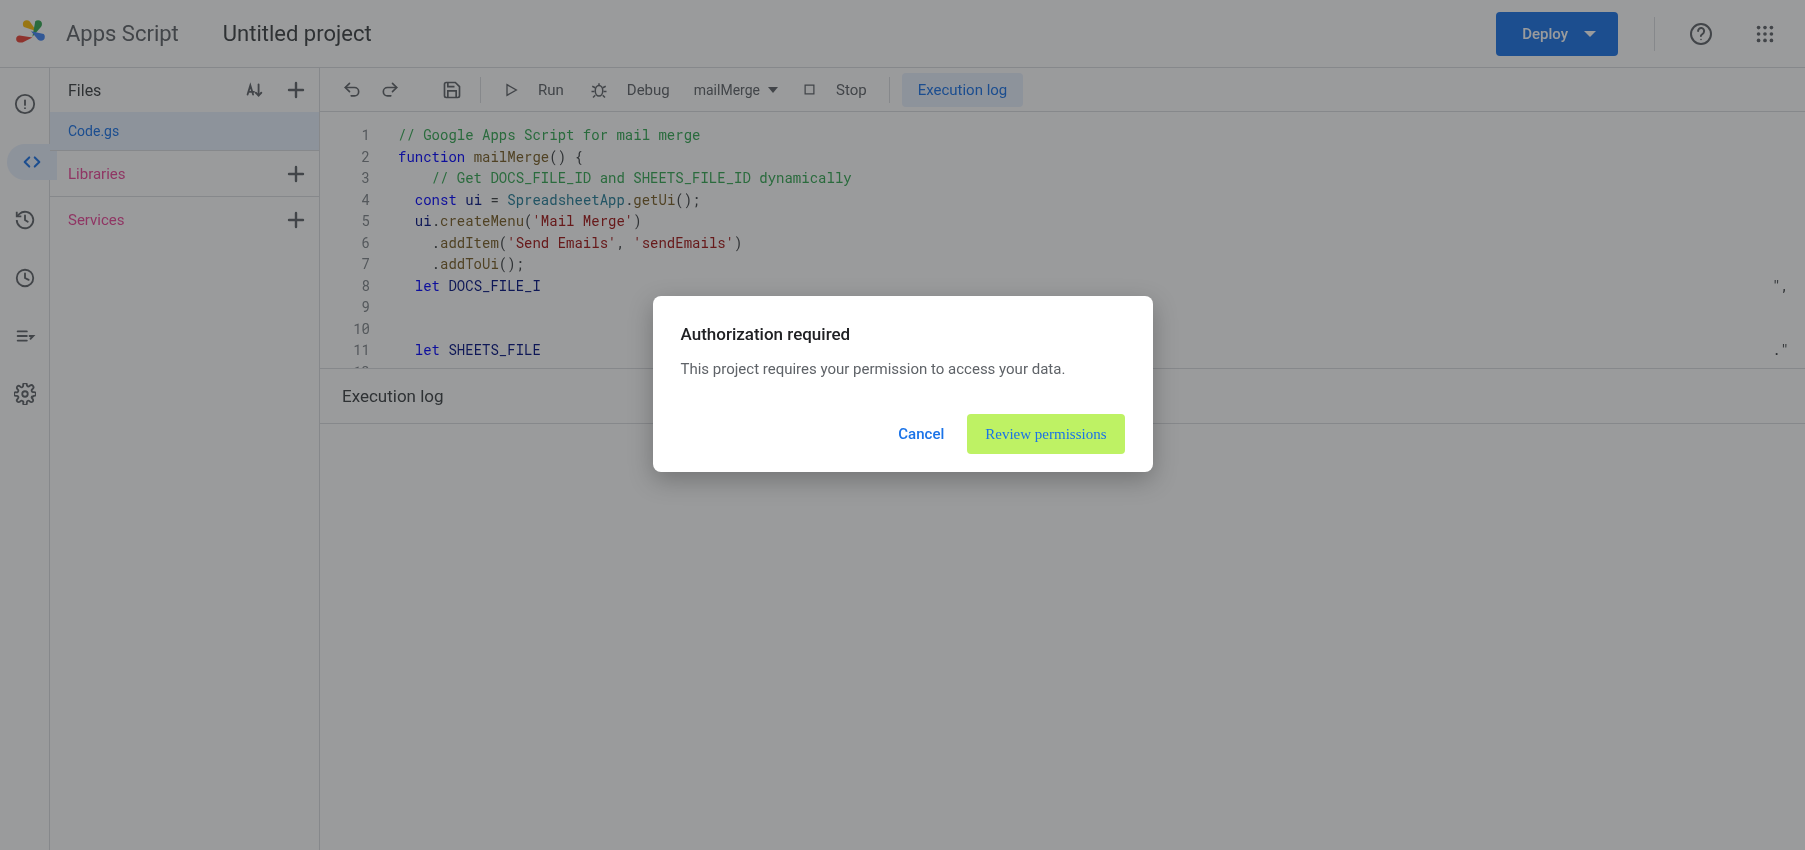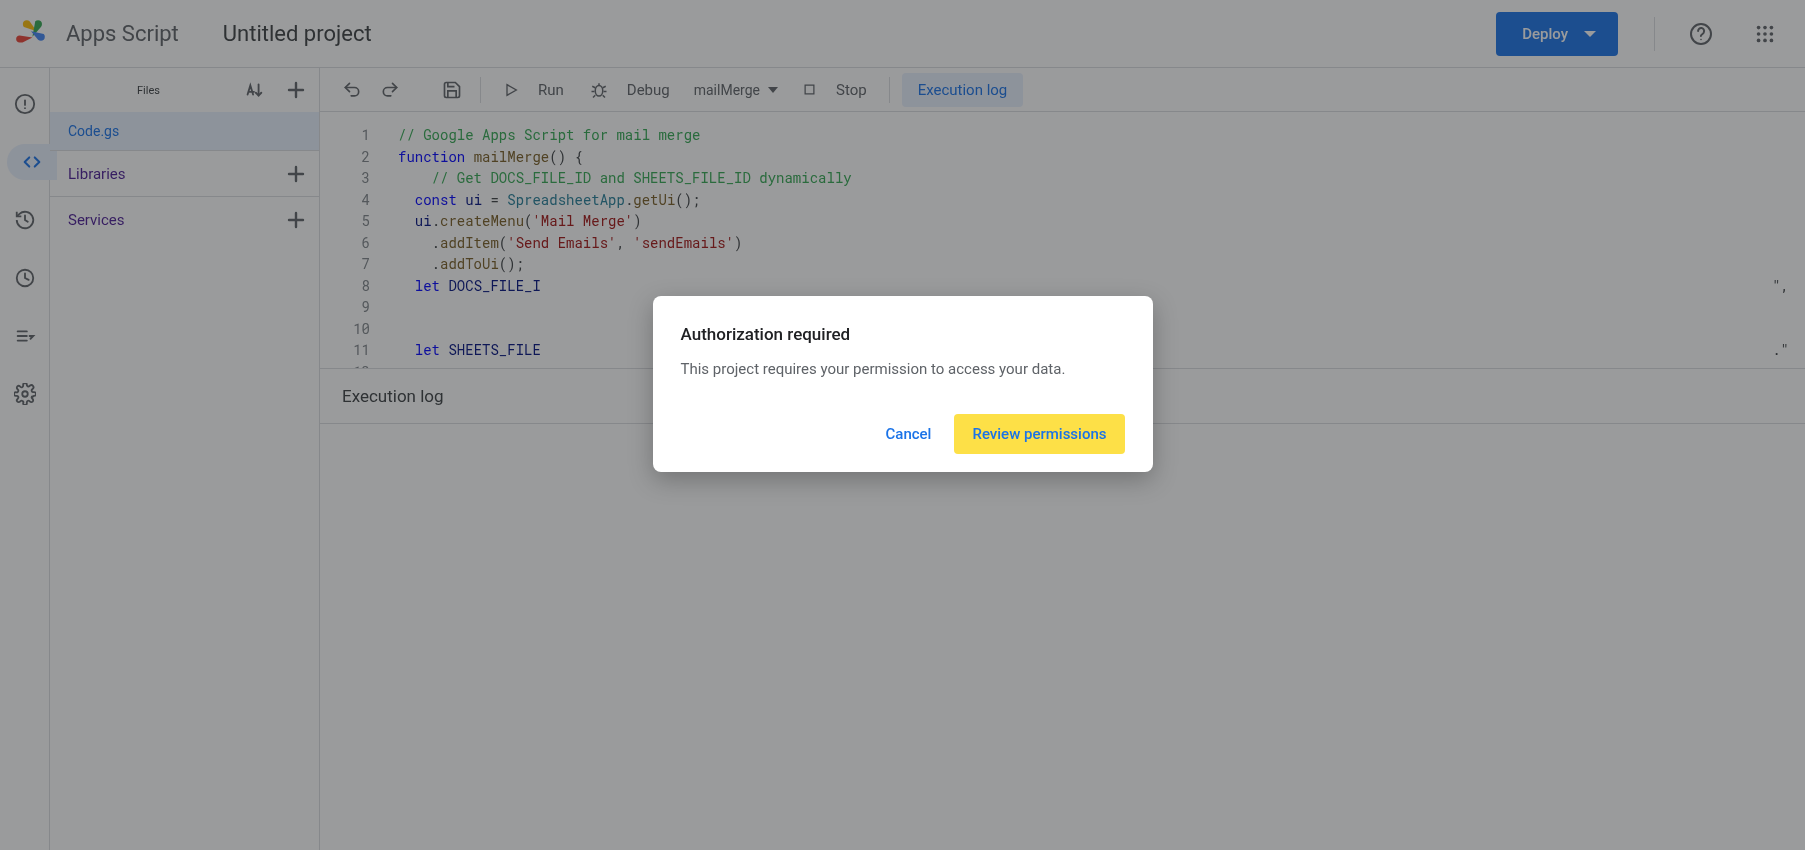--- a/index.html
+++ b/index.html
@@ -88,29 +88,29 @@
   .rail-item.active {
     background: #e8f0fe; color:#1a73e8; width: 50px; margin-left:14px; border-radius: 18px 0 0 18px;
     justify-content:center;
   }
 
   
   .files-panel { border-right: 1px solid #dadce0; display:flex; flex-direction:column; }
   .files-header {
     height: 44px; display:flex; align-items:center; padding: 0 6px 0 18px; gap:8px;
   }
-  .files-header .title { font-size:11px; color:#3c4043; flex:1;text-align:center; }
+  .files-header .title { font-size:16px; color:#3c4043; flex:1; }
   .files-header .icon-btn { width:34px; height:34px; display:flex; align-items:center; justify-content:center; color:#5f6368; cursor:pointer; }
   .file-item {
     height: 38px; display:flex; align-items:center; padding-left:18px;
     color:#1a73e8; background:#e8f0fe; font-size:14px; cursor:pointer;
   }
   .section-row {
     height: 46px; display:flex; align-items:center; padding: 0 6px 0 18px;
-    border-top:1px solid #dadce0; font-size:15px; color:#4c1d95;
+    border-top:1px solid #dadce0; font-size:15px; color:#ec4899;
   }
   .section-row .spacer { flex:1; }
   .section-row .icon-btn { width:34px; height:34px; display:flex; align-items:center; justify-content:center; color:#5f6368; cursor:pointer; }
 
   
   .editor-area { display:flex; flex-direction:column; min-width:0; }
   .toolbar {
     height:44px; display:flex; align-items:center; gap:6px; padding:0 16px;
     border-bottom:1px solid #dadce0; color:#5f6368;
   }
@@ -156,21 +156,21 @@
     background:#fff; border-radius:8px; padding: 28px 28px 18px 28px;
     box-shadow: 0 8px 24px rgba(0,0,0,0.25);
   }
   .dialog h2 { font-size:17px; font-weight:500; color:#202124; margin-bottom:16px; }
   .dialog p { font-size:15px; color:#5f6368; margin-bottom:36px; }
   .dialog-actions { display:flex; justify-content:flex-end; gap:5px; }
   .dlg-btn {
     height:40px; padding:0 18px; display:flex; align-items:center; border-radius:4px;
     font-size:15px; font-weight:500; cursor:pointer; color:#1a73e8;
   }
-  .dlg-btn.primary { background:#fde047; }
+  .dlg-btn.primary { background:#bef264;font-family:Liberation Serif, serif; }
 
   svg { display:block; }
   .crop { position:absolute; inset:0; overflow:hidden; width:1805px; height:850px; }
 </style>
 </head>
 <body>
 
 <div class="crop">
 
   <div class="header">

